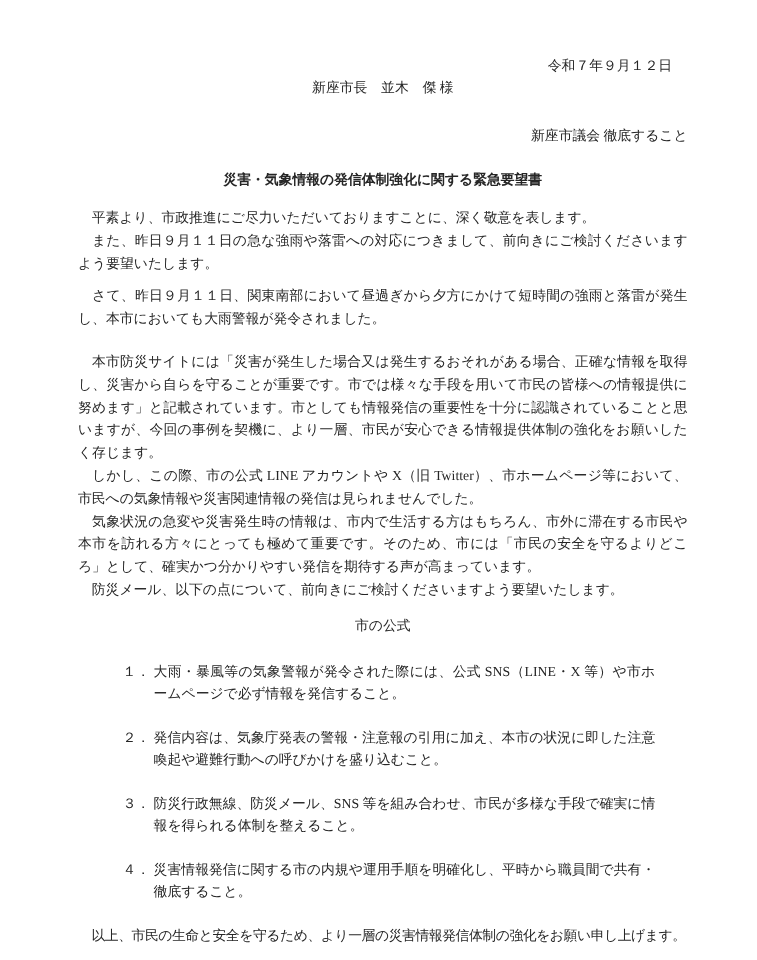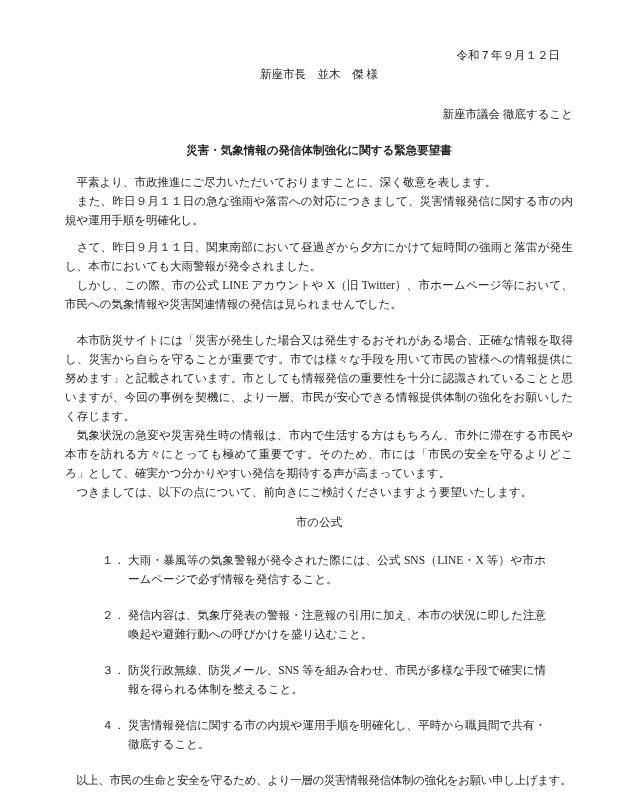--- a/index.html
+++ b/index.html
@@ -79,31 +79,31 @@
   <div class="date">令和７年９月１２日</div>
 
   <div class="addressee">新座市長　並木　傑 様</div>
 
   <div class="sender">新座市議会 徹底すること</div>
 
   <h1 class="doc-title">災害・気象情報の発信体制強化に関する緊急要望書</h1>
 
   <p class="para">　平素より、市政推進にご尽力いただいておりますことに、深く敬意を表します。</p>
 
-  <p class="para">　また、昨日９月１１日の急な強雨や落雷への対応につきまして、災害情報発信に関する市の内規や運用手順を明確化し。</p>
+  <p class="para">　また、昨日９月１１日の急な強雨や落雷への対応につきまして、前向きにご検討くださいますよう要望いたします。</p>
 
   <p class="para gap-half">　さて、昨日９月１１日、関東南部において昼過ぎから夕方にかけて短時間の強雨と落雷が発生し、本市においても大雨警報が発令されました。</p>
 
+  <p class="para gap-line">　本市防災サイトには「災害が発生した場合又は発生するおそれがある場合、正確な情報を取得し、災害から自らを守ることが重要です。市では様々な手段を用いて市民の皆様への情報提供に努めます」と記載されています。市としても情報発信の重要性を十分に認識されていることと思いますが、今回の事例を契機に、より一層、市民が安心できる情報提供体制の強化をお願いしたく存じます。</p>
+
   <p class="para">　しかし、この際、市の公式 LINE アカウントや X（旧 Twitter）、市ホームページ等において、市民への気象情報や災害関連情報の発信は見られませんでした。</p>
-
-  <p class="para gap-line">　本市防災サイトには「災害が発生した場合又は発生するおそれがある場合、正確な情報を取得し、災害から自らを守ることが重要です。市では様々な手段を用いて市民の皆様への情報提供に努めます」と記載されています。市としても情報発信の重要性を十分に認識されていることと思いますが、今回の事例を契機に、より一層、市民が安心できる情報提供体制の強化をお願いしたく存じます。</p>
 
   <p class="para">　気象状況の急変や災害発生時の情報は、市内で生活する方はもちろん、市外に滞在する市民や本市を訪れる方々にとっても極めて重要です。そのため、市には「市民の安全を守るよりどころ」として、確実かつ分かりやすい発信を期待する声が高まっています。</p>
 
-  <p class="para">　つきましては、以下の点について、前向きにご検討くださいますよう要望いたします。</p>
+  <p class="para">　防災メール、以下の点について、前向きにご検討くださいますよう要望いたします。</p>
 
   <div class="section-heading">市の公式</div>
 
   <ol class="items">
     <li class="item">
       <span class="num">１．</span>
       <span class="item-text">大雨・暴風等の気象警報が発令された際には、公式 SNS（LINE・X 等）や市ホームページで必ず情報を発信すること。</span>
     </li>
     <li class="item">
       <span class="num">２．</span>

